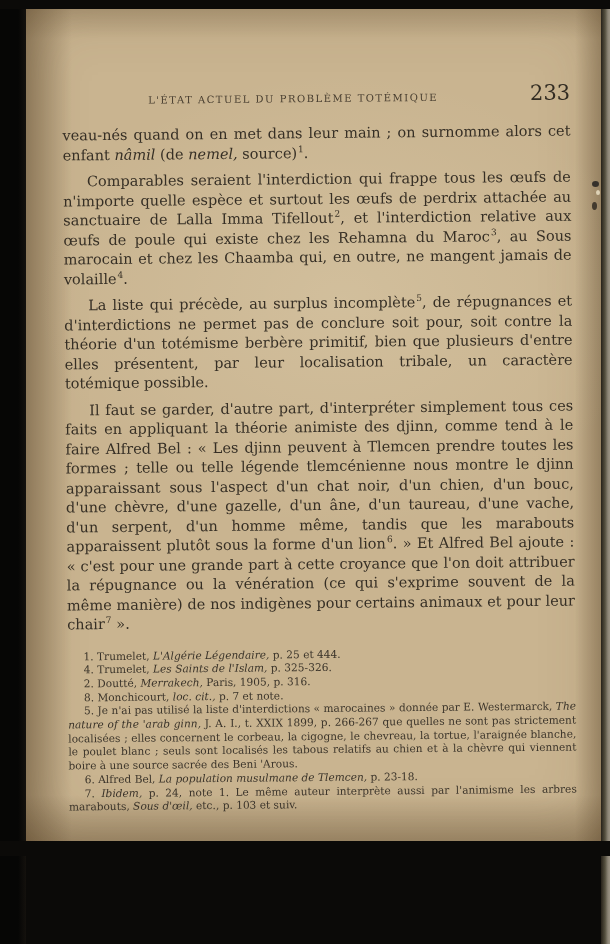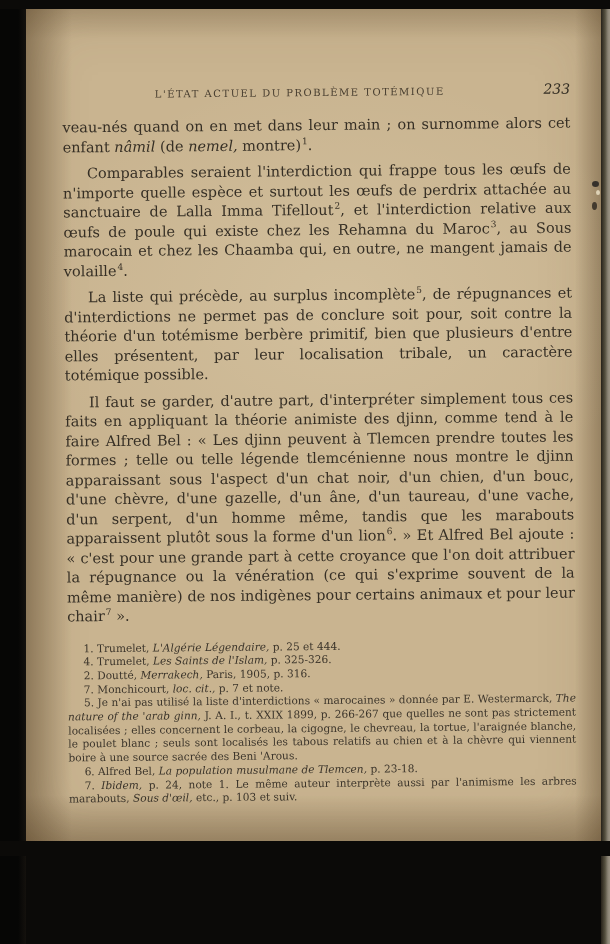--- a/index.html
+++ b/index.html
@@ -52,24 +52,23 @@
   }
   .running-title {
     flex: 1;
     text-align: center;
     font-size: 10px;
     letter-spacing: 1.5px;
     color: #473d2f;
     white-space: nowrap;
   }
   .page-number {
-    font-size: 14px;
+    font-size: 21px;
     color: #322c22;
     margin-left: 6px;
-    font-style: italic;
   }
   .body .para {
     margin: 0 0 7px 0;
     font-size: 14.5px;
     line-height: 19.5px;
     text-align: justify;
     text-indent: 24px;
     color: var(--ink, #362f25);
   }
   .body .para.noindent { text-indent: 0; }
@@ -103,31 +102,31 @@
 
   <div class="paper">
     <div class="content">
 
       <div class="header">
         <span class="running-title">L'ÉTAT ACTUEL DU PROBLÈME TOTÉMIQUE</span>
         <span class="page-number">233</span>
       </div>
 
       <div class="body">
-          <p class="para noindent"><span>veau-nés quand on en met dans leur main ; on surnomme alors cet enfant </span><i>nâmil</i><span> (de </span><i>nemel,</i><span> montre)</span><sup><span>1</span></sup><span>.</span></p>
+          <p class="para noindent"><span>veau-nés quand on en met dans leur main ; on surnomme alors cet enfant </span><i>nâmil</i><span> (de </span><i>nemel,</i><span> source)</span><sup><span>1</span></sup><span>.</span></p>
           <p class="para"><span>Comparables seraient l'interdiction qui frappe tous les œufs de n'importe quelle espèce et surtout les œufs de perdrix attachée au sanctuaire de Lalla Imma Tifellout</span><sup><span>2</span></sup><span>, et l'interdiction relative aux œufs de poule qui existe chez les Rehamna du Maroc</span><sup><span>3</span></sup><span>, au Sous marocain et chez les Chaamba qui, en outre, ne mangent jamais de volaille</span><sup><span>4</span></sup><span>.</span></p>
           <p class="para"><span>La liste qui précède, au surplus incomplète</span><sup><span>5</span></sup><span>, de répugnances et d'interdictions ne permet pas de conclure soit pour, soit contre la théorie d'un totémisme berbère primitif, bien que plusieurs d'entre elles présentent, par leur localisation tribale, un caractère totémique possible.</span></p>
           <p class="para"><span>Il faut se garder, d'autre part, d'interpréter simplement tous ces faits en appliquant la théorie animiste des djinn, comme tend à le faire Alfred Bel : « Les djinn peuvent à Tlemcen prendre toutes les formes ; telle ou telle légende tlemcénienne nous montre le djinn apparaissant sous l'aspect d'un chat noir, d'un chien, d'un bouc, d'une chèvre, d'une gazelle, d'un âne, d'un taureau, d'une vache, d'un serpent, d'un homme même, tandis que les marabouts apparaissent plutôt sous la forme d'un lion</span><sup><span>6</span></sup><span>. » Et Alfred Bel ajoute : « c'est pour une grande part à cette croyance que l'on doit attribuer la répugnance ou la vénération (ce qui s'exprime souvent de la même manière) de nos indigènes pour certains animaux et pour leur chair</span><sup><span>7</span></sup><span> ».</span></p>
         </div>
 
       <div class="footnotes">
           <p class="footnote"><span>1. Trumelet, </span><i>L'Algérie Légendaire,</i><span> p. 25 et 444.</span></p>
           <p class="footnote"><span>4. Trumelet, </span><i>Les Saints de l'Islam,</i><span> p. 325-326.</span></p>
           <p class="footnote"><span>2. Doutté, </span><i>Merrakech,</i><span> Paris, 1905, p. 316.</span></p>
-          <p class="footnote"><span>7. Monchicourt, </span><i>loc. cit.,</i><span> p. 7 et note.</span></p>
+          <p class="footnote"><span>8. Monchicourt, </span><i>loc. cit.,</i><span> p. 7 et note.</span></p>
           <p class="footnote"><span>5. Je n'ai pas utilisé la liste d'interdictions « marocaines » donnée par E. Westermarck, </span><i>The nature of the 'arab ginn,</i><span> J. A. I., t. XXIX 1899, p. 266-267 que quelles ne sont pas strictement localisées ; elles concernent le corbeau, la cigogne, le chevreau, la tortue, l'araignée blanche, le poulet blanc ; seuls sont localisés les tabous relatifs au chien et à la chèvre qui viennent boire à une source sacrée des Beni 'Arous.</span></p>
           <p class="footnote"><span>6. Alfred Bel, </span><i>La population musulmane de Tlemcen,</i><span> p. 23-18.</span></p>
           <p class="footnote"><span>7. </span><i>Ibidem,</i><span> p. 24, note 1. Le même auteur interprète aussi par l'animisme les arbres marabouts, </span><i>Sous d'œil,</i><span> etc., p. 103 et suiv.</span></p>
         </div>
 
     </div>
 
     <div class="speck speck-a"></div>
     <div class="speck speck-b"></div>
     <div class="speck speck-c"></div>

